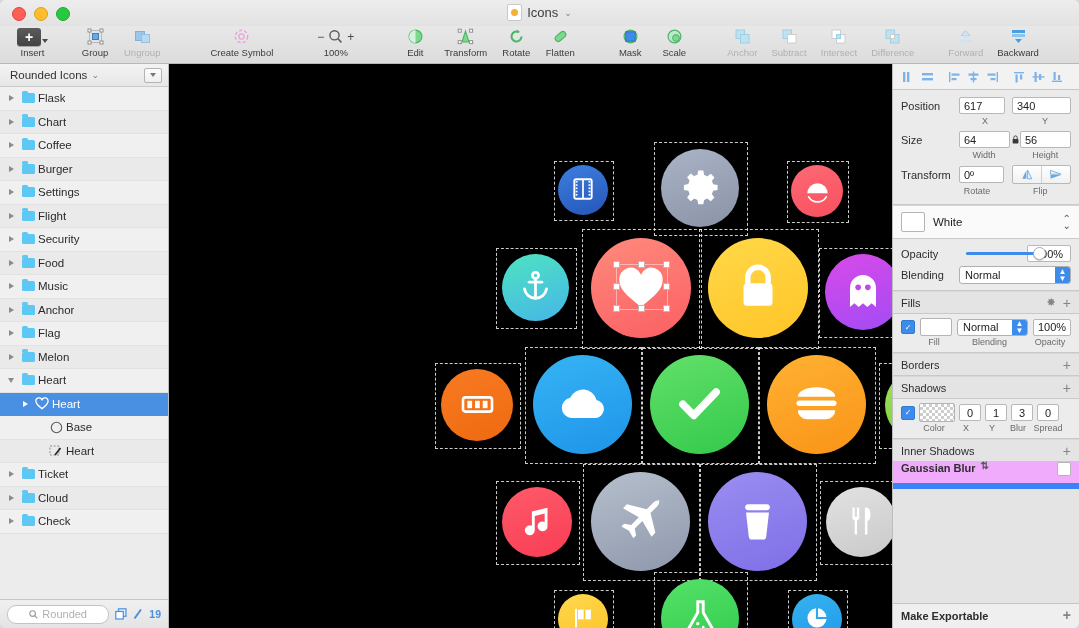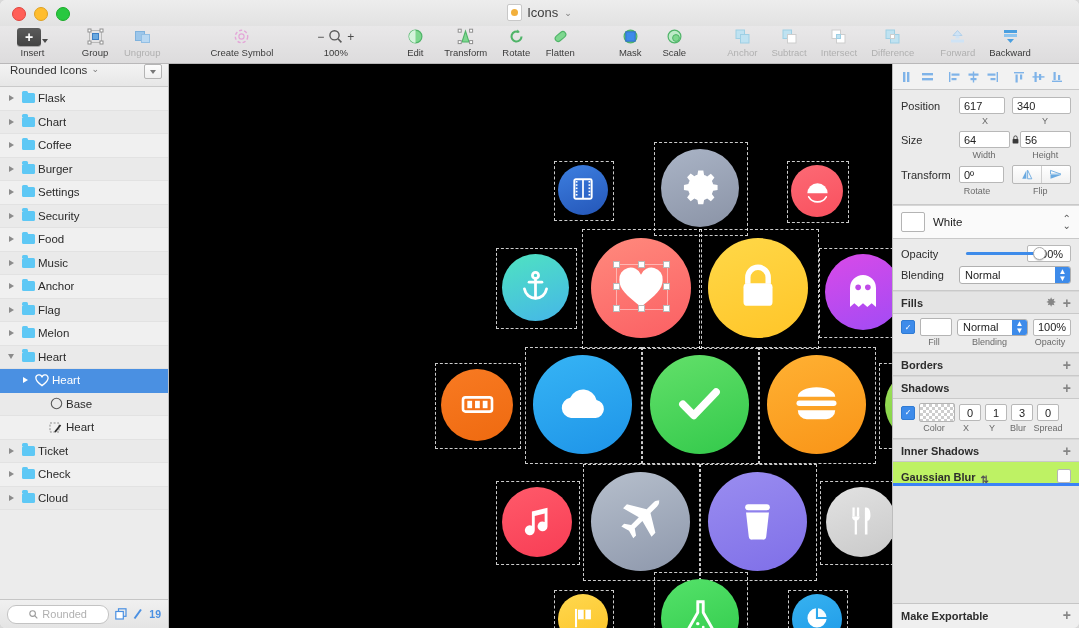--- a/index.html
+++ b/index.html
@@ -75,21 +75,21 @@
 
   
   .body{flex:1;display:flex;min-height:0;}
 
   
   .sidebar{
     width:168px;flex:0 0 168px;display:flex;flex-direction:column;
     background:#ececec;border-right:1px solid #bdbdbd;min-height:0;
   }
   .sb-header{
-    height:22px;flex:0 0 22px;display:flex;
+    height:22px;flex:0 0 22px;display:flex;align-items:center;
     padding:0 6px 0 10px;
     background:linear-gradient(#f3f3f3,#e7e7e7);
     border-bottom:1px solid #cacaca;
   }
   .sb-header-title{font-size:11.5px;color:#333;}
   .sb-header-chev{font-size:9px;color:#7b7b7b;margin-left:4px;}
   .sb-header-btn{
     margin-left:auto;width:16px;height:13px;border-radius:2px;
     border:1px solid #b4b4b4;background:linear-gradient(#fdfdfd,#efefef);
     display:flex;align-items:center;justify-content:center;
@@ -209,21 +209,21 @@
     display:flex;align-items:center;padding:0 0 0 5px;font-size:11px;color:#1c1c1c;
     box-sizing:border-box;
   }
   .popup .arrows{
     margin-left:auto;width:15px;height:100%;background:#3d8bea;border-radius:0 2px 2px 0;
     display:flex;align-items:center;justify-content:center;color:#fff;
     font-size:8px;line-height:7px;flex-direction:column;
   }
   .sec-head{
     height:21px;display:flex;align-items:center;padding:0 8px;
-    font-size:11px;font-weight:bold;color:#2d2d2d;
+    font-size:11px;font-weight:normal;color:#2d2d2d;
     background:#e4e4e4;border-bottom:1px solid #c9c9c9;border-top:1px solid #d8d8d8;
   }
   .sec-head .acts{margin-left:auto;display:flex;align-items:center;gap:7px;}
   .plus{font-size:14px;color:#858585;line-height:10px;}
   .gear{font-size:11px;color:#858585;}
   .chk{
     width:12px;height:12px;border-radius:2px;background:#3d8bea;border:1px solid #2f7bd4;
     display:flex;align-items:center;justify-content:center;color:#fff;font-size:8px;
     flex:0 0 12px;
   }
@@ -233,23 +233,23 @@
   .fill-row{display:flex;align-items:center;gap:5px;padding:4px 8px 1px 8px;}
   .fill-sub{display:flex;padding:0 8px 5px 8px;font-size:9px;color:#6a6a6a;}
   .shadow-color{
     width:34px;height:17px;border:1px solid #b4b4b4;border-radius:2px;
     background-image:
       linear-gradient(45deg,#cdcdcd 25%,transparent 25%,transparent 75%,#cdcdcd 75%),
       linear-gradient(45deg,#cdcdcd 25%,transparent 25%,transparent 75%,#cdcdcd 75%);
     background-size:6px 6px;background-position:0 0,3px 3px;background-color:#fff;
   }
   .blur-row{
-    height:21px;display:flex;align-items:flex-end;padding:0 8px;
+    height:21px;display:flex;align-items:flex-start;padding:0 8px;
     font-size:11px;font-weight:bold;color:#2d2d2d;
-    background:#bef264;border-bottom:3px solid #3b82f6;
+    background:#f0abfc;border-bottom:6px solid #3b82f6;
   }
   .insp-spacer{flex:1;background:#e4e4e4;}
   .make-exp{
     height:24px;flex:0 0 24px;display:flex;align-items:center;padding:0 8px;
     font-size:11px;font-weight:bold;color:#2d2d2d;
     background:#efefef;border-top:1px solid #c5c5c5;
   }
 </style>
 </head>
 <body>
@@ -432,21 +432,21 @@
           <svg class="sv" width="17" height="17" viewBox="0 0 17 17">
             <rect x="2" y="2" width="8.5" height="8.5" fill="#bfe2f1" stroke="#9ecfe4"></rect>
             <rect x="6.5" y="6.5" width="8.5" height="8.5" fill="#bfe2f1" stroke="#9ecfe4"></rect>
             <rect x="6.5" y="6.5" width="4" height="4" fill="#fff" stroke="#cdcdcd"></rect>
           </svg>
         </div>
         <div class="tlabel">Difference</div>
       </div>
     </div>
 
-    <div class="tgroup" style="margin-left:12px">
+    <div class="tgroup" style="margin-left:20px">
       <div class="titem dim">
         <div class="tglyph">
           <svg class="sv" width="19" height="17" viewBox="0 0 19 17">
             <rect x="3" y="11.5" width="13" height="3" fill="#cfe3f5"></rect>
             <path d="M9.5 2.5l4.5 5h-9z" fill="#cfe3f5" stroke="#b1d0ea"></path>
             <rect x="7.5" y="7.5" width="4" height="3" fill="#cfe3f5"></rect>
           </svg>
         </div>
         <div class="tlabel">Forward</div>
       </div>
@@ -526,20 +526,30 @@
             <span class="lyr-label">Settings</span>
           </div>
           <div class="layer-row">
             <span style="width:4px;flex:0 0 4px"></span>
             <span class="disc">
               <i></i>
             </span>
             <span class="lyr-icon">
               <span class="folder"></span>
             </span>
+            <span class="lyr-label">Flight</span>
+          </div>
+          <div class="layer-row">
+            <span style="width:4px;flex:0 0 4px"></span>
+            <span class="disc">
+              <i></i>
+            </span>
+            <span class="lyr-icon">
+              <span class="folder"></span>
+            </span>
             <span class="lyr-label">Security</span>
           </div>
           <div class="layer-row">
             <span style="width:4px;flex:0 0 4px"></span>
             <span class="disc">
               <i></i>
             </span>
             <span class="lyr-icon">
               <span class="folder"></span>
             </span>
@@ -639,31 +649,31 @@
             <span class="lyr-label">Ticket</span>
           </div>
           <div class="layer-row">
             <span style="width:4px;flex:0 0 4px"></span>
             <span class="disc">
               <i></i>
             </span>
             <span class="lyr-icon">
               <span class="folder"></span>
             </span>
+            <span class="lyr-label">Cloud</span>
+          </div>
+          <div class="layer-row">
+            <span style="width:4px;flex:0 0 4px"></span>
+            <span class="disc">
+              <i></i>
+            </span>
+            <span class="lyr-icon">
+              <span class="folder"></span>
+            </span>
             <span class="lyr-label">Check</span>
-          </div>
-          <div class="layer-row">
-            <span style="width:4px;flex:0 0 4px"></span>
-            <span class="disc">
-              <i></i>
-            </span>
-            <span class="lyr-icon">
-              <span class="folder"></span>
-            </span>
-            <span class="lyr-label">Cloud</span>
           </div>
         </div>
       <div class="sb-footer">
         <div class="filter-box">
           <svg class="sv" width="9" height="9" viewBox="0 0 9 9">
             <circle cx="3.6" cy="3.6" r="2.8" fill="none" stroke="#9a9a9a" stroke-width="1.1"></circle>
             <line x1="5.7" y1="5.7" x2="8.3" y2="8.3" stroke="#9a9a9a" stroke-width="1.2"></line>
           </svg>
           <span>Rounded</span>
         </div>

